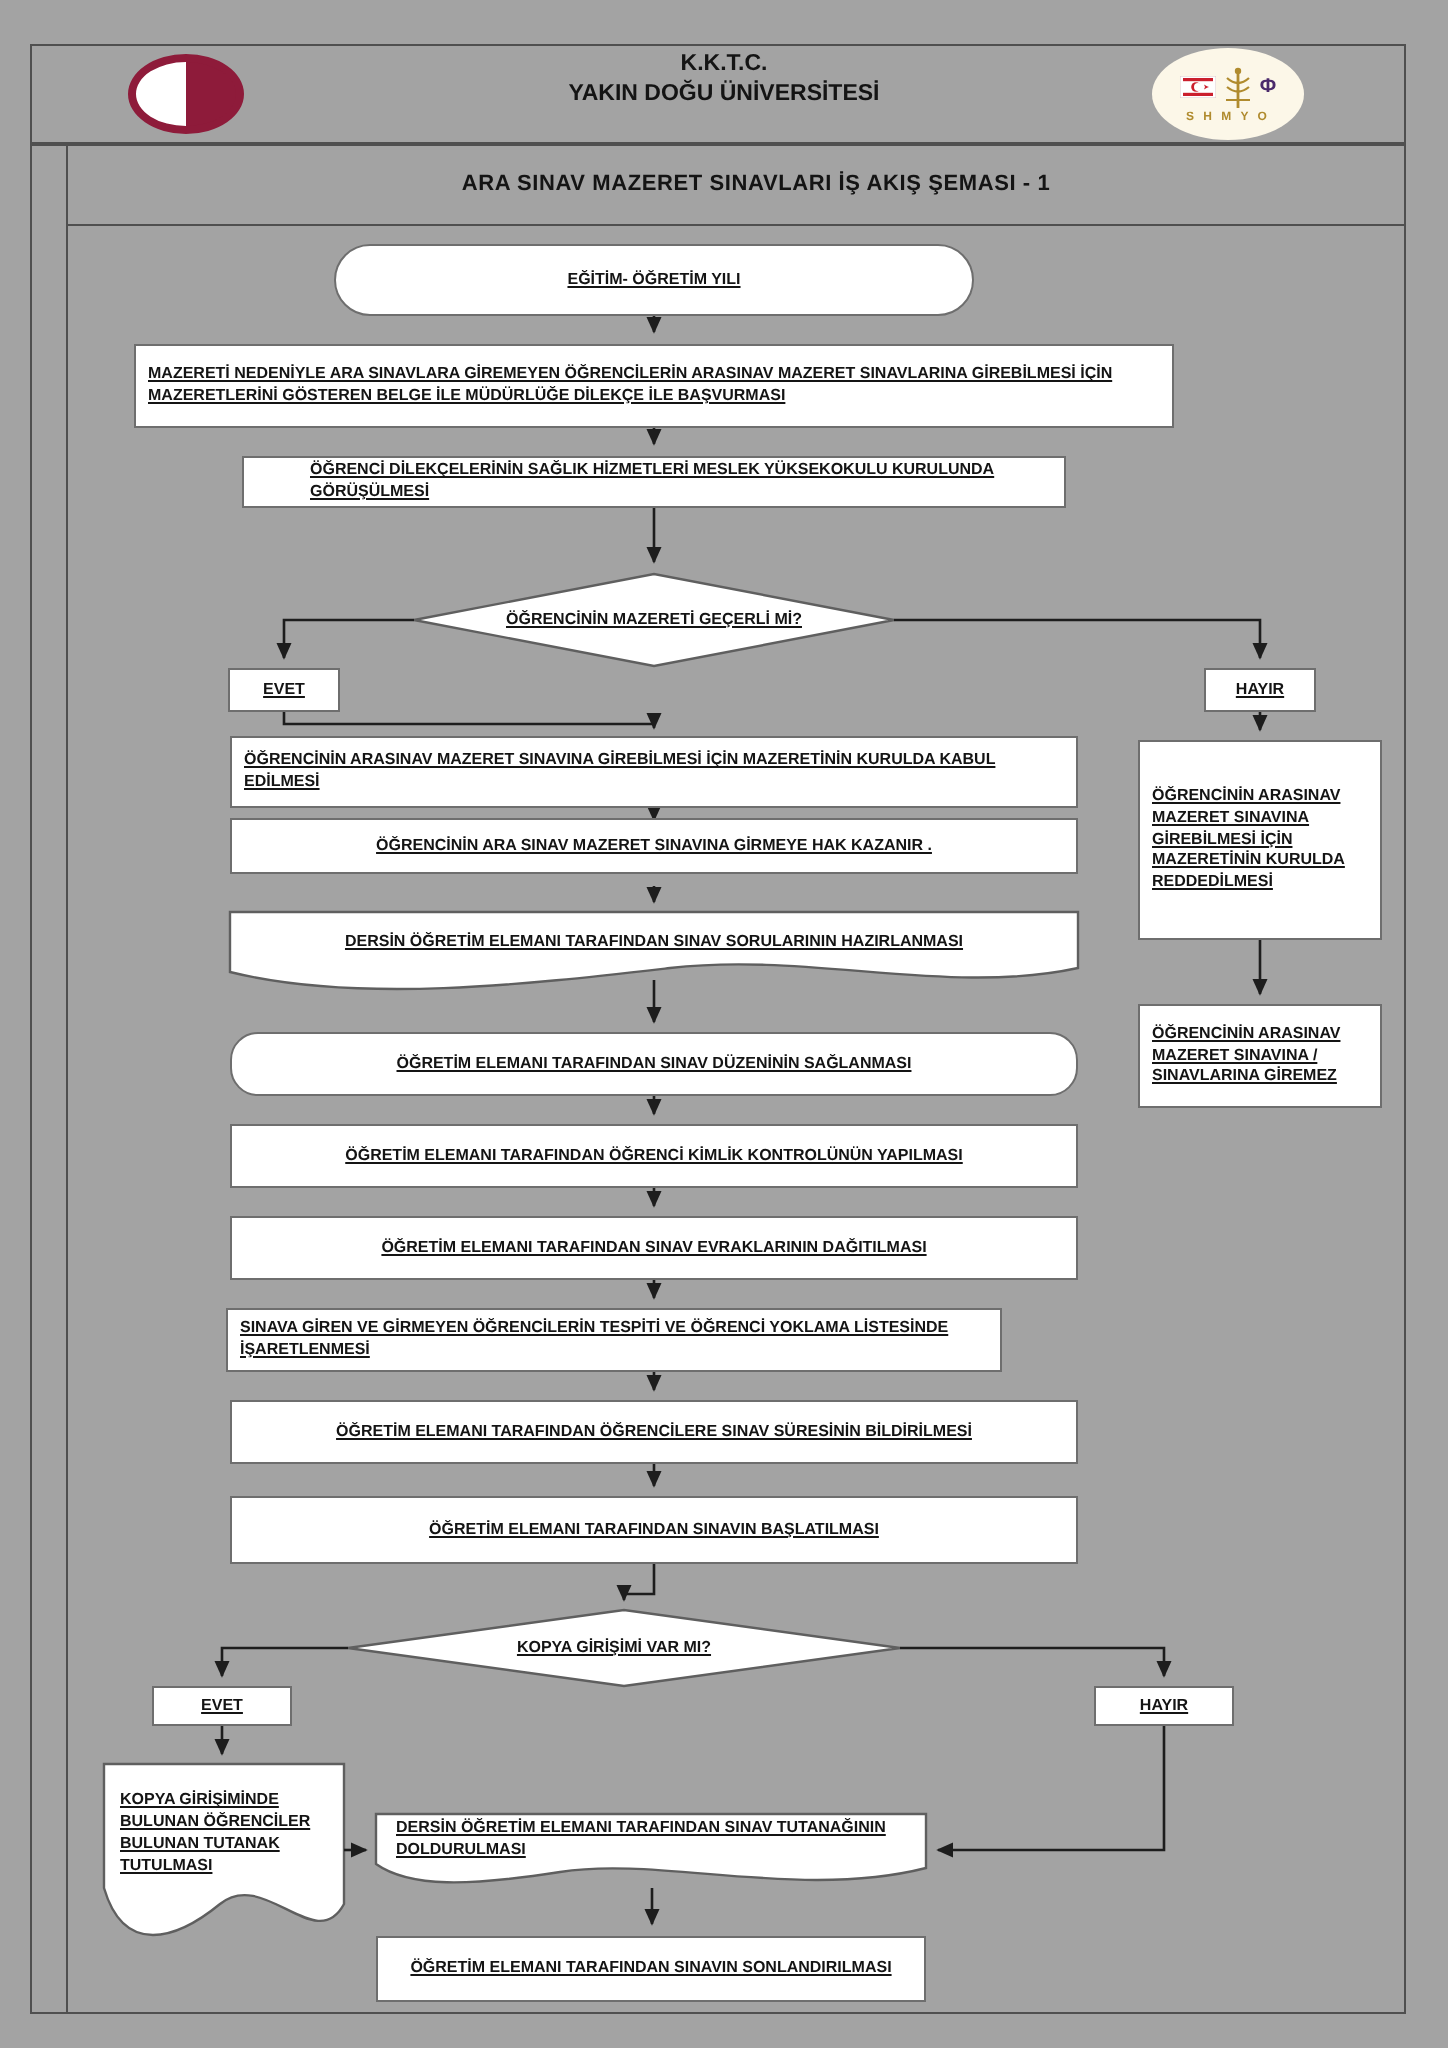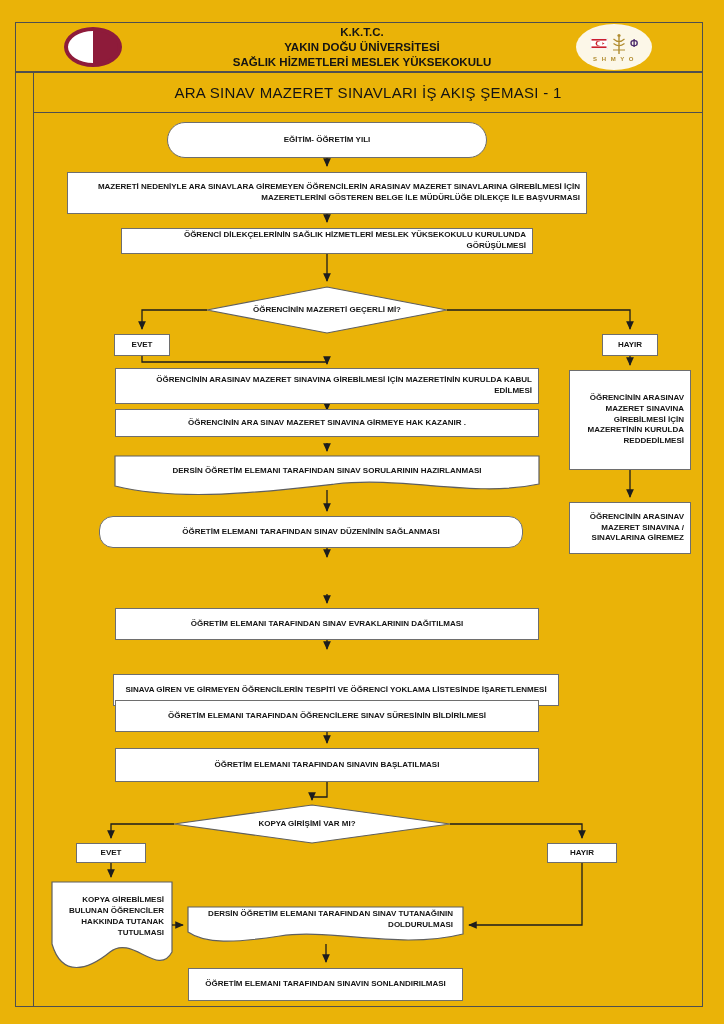--- a/index.html
+++ b/index.html
@@ -1,30 +1,30 @@
 <!DOCTYPE html>
 <html><head>
 <meta charset="utf-8">
 <style>
   html,body{margin:0;padding:0;background:#ffffff;}
-  .page{position:relative;width:724px;height:1024px;background:#eab308;overflow:hidden;
+  .page{position:relative;width:724px;height:1024px;background:#a3a3a3;overflow:hidden;
         font-family:"Liberation Sans",sans-serif;color:#141414;}
   svg.layer{position:absolute;left:0;top:0;z-index:1;}
   .frame{position:absolute;box-sizing:border-box;border:1.5px solid #4f4f4f;background:transparent;z-index:0;}
   .vline{position:absolute;width:0;border-left:1.2px solid #4f4f4f;z-index:0;}
   .hline{position:absolute;height:0;border-top:1.2px solid #4f4f4f;z-index:0;}
   .node{position:absolute;box-sizing:border-box;display:flex;align-items:center;justify-content:center;
-        text-align:right;border:1.1px solid #6e6e6e;background:#ffffff;font-weight:700;font-size:8px;
-        line-height:1.35;padding:1px 6px;z-index:2;}
+        text-align:left;border:1.1px solid #6e6e6e;background:#ffffff;font-weight:700;font-size:8px;
+        line-height:1.35;padding:1px 6px;z-index:2;text-decoration:underline;}
   .plain{border:none;background:transparent;}
   .pill{border-radius:18px;}
   .hdr-text{position:absolute;left:182px;top:25px;width:360px;text-align:center;font-weight:700;
             font-size:11.5px;line-height:1.3;z-index:2;}
-  .title-row{position:absolute;left:33px;top:72px;width:670px;height:40px;display:flex;align-items:center;
-             justify-content:center;font-weight:400;font-size:15px;letter-spacing:.3px;z-index:2;}
+  .title-row{position:absolute;left:43px;top:72px;width:670px;height:40px;display:flex;align-items:center;
+             justify-content:center;font-weight:700;font-size:11px;letter-spacing:.3px;z-index:2;}
   .logo-left{position:absolute;left:64px;top:27px;width:58px;height:40px;border:4.5px solid #8e1b3a;
              border-radius:50%;background:linear-gradient(90deg,#ffffff 50%,#8e1b3a 50%);
              box-sizing:border-box;z-index:2;}
   .logo-right{position:absolute;left:576px;top:24px;width:76px;height:46px;border-radius:50%;
               background:#fcf7e8;display:flex;flex-direction:column;align-items:center;
               justify-content:center;gap:1px;z-index:2;}
   .lr-row{display:flex;align-items:center;gap:4px;}
   .lr-letters{font-size:6px;font-weight:700;color:#b08b2e;letter-spacing:1.5px;}
   .phi{font-size:10px;font-weight:700;color:#4b2a6b;line-height:1;}
 </style>
@@ -35,21 +35,20 @@
 
   <div class="frame" style="left:15px;top:22px;width:688px;height:50px;"></div>
   <div class="frame" style="left:15px;top:72px;width:688px;height:935px;"></div>
   <div class="vline" style="left:33px;top:72px;height:935px;"></div>
   <div class="hline" style="left:33px;top:112px;width:670px;"></div>
 
   <div class="logo-left"></div>
   <div class="hdr-text">
     <div>K.K.T.C.</div>
     <div>YAKIN DOĞU ÜNİVERSİTESİ</div>
-    <div>SAĞLIK HİZMETLERİ MESLEK YÜKSEKOKULU</div>
   </div>
   <div class="logo-right">
     <div class="lr-row">
       <svg width="18" height="11">
         <rect x="0" y="0" width="18" height="11" fill="#ffffff" stroke="#ddc9c9" stroke-width="0.5"></rect>
         <rect x="1.5" y="1" width="15" height="1.6" fill="#cb1f2d"></rect>
         <rect x="1.5" y="8.4" width="15" height="1.6" fill="#cb1f2d"></rect>
         <circle cx="8" cy="5.5" r="2.4" fill="#cb1f2d"></circle>
         <circle cx="9" cy="5.5" r="2" fill="#ffffff"></circle>
         <polygon points="12,4.2 12.5,5.5 12,6.8 13.5,5.9 14.5,5.5 13.5,5.1" fill="#cb1f2d"></polygon>
@@ -119,37 +118,38 @@
 
   <div class="node" style="left:114px;top:334px;width:56px;height:22px;">EVET</div>
   <div class="node" style="left:602px;top:334px;width:56px;height:22px;">HAYIR</div>
 
   <div class="node" style="left:115px;top:368px;width:424px;height:36px;">ÖĞRENCİNİN ARASINAV MAZERET SINAVINA GİREBİLMESİ İÇİN MAZERETİNİN KURULDA KABUL EDİLMESİ</div>
 
   <div class="node" style="left:115px;top:409px;width:424px;height:28px;">ÖĞRENCİNİN ARA SINAV MAZERET SINAVINA GİRMEYE HAK KAZANIR .</div>
 
   <div class="node plain" style="left:125px;top:458px;width:404px;height:26px;">DERSİN ÖĞRETİM ELEMANI TARAFINDAN SINAV SORULARININ HAZIRLANMASI</div>
 
-  <div class="node" style="left:99px;top:516px;width:424px;height:32px;border-radius:14px;">ÖĞRETİM ELEMANI TARAFINDAN SINAV DÜZENİNİN SAĞLANMASI</div>
+  <div class="node" style="left:115px;top:516px;width:424px;height:32px;border-radius:14px;">ÖĞRETİM ELEMANI TARAFINDAN SINAV DÜZENİNİN SAĞLANMASI</div>
 
+  <div class="node" style="left:115px;top:562px;width:424px;height:32px;">ÖĞRETİM ELEMANI TARAFINDAN ÖĞRENCİ KİMLİK KONTROLÜNÜN YAPILMASI</div>
 
   <div class="node" style="left:115px;top:608px;width:424px;height:32px;">ÖĞRETİM ELEMANI TARAFINDAN SINAV EVRAKLARININ DAĞITILMASI</div>
 
-  <div class="node" style="left:113px;top:654px;width:446px;height:32px;margin-top:20px;">SINAVA GİREN VE GİRMEYEN ÖĞRENCİLERİN TESPİTİ VE ÖĞRENCİ YOKLAMA LİSTESİNDE İŞARETLENMESİ</div>
+  <div class="node" style="left:113px;top:654px;width:388px;height:32px;">SINAVA GİREN VE GİRMEYEN ÖĞRENCİLERİN TESPİTİ VE ÖĞRENCİ YOKLAMA LİSTESİNDE İŞARETLENMESİ</div>
 
   <div class="node" style="left:115px;top:748px;width:424px;height:34px;">ÖĞRETİM ELEMANI TARAFINDAN SINAVIN BAŞLATILMASI</div>
 
   <div class="node" style="left:115px;top:700px;width:424px;height:32px;">ÖĞRETİM ELEMANI TARAFINDAN ÖĞRENCİLERE SINAV SÜRESİNİN BİLDİRİLMESİ</div>
 
   <div class="node plain" style="left:187px;top:807px;width:240px;height:34px;">KOPYA GİRİŞİMİ VAR MI?</div>
 
   <div class="node" style="left:76px;top:843px;width:70px;height:20px;">EVET</div>
   <div class="node" style="left:547px;top:843px;width:70px;height:20px;">HAYIR</div>
 
-  <div class="node plain" style="left:54px;top:888px;width:116px;height:58px;">KOPYA GİREBİLMESİ BULUNAN ÖĞRENCİLER HAKKINDA TUTANAK TUTULMASI</div>
+  <div class="node plain" style="left:54px;top:888px;width:116px;height:58px;">KOPYA GİRİŞİMİNDE BULUNAN ÖĞRENCİLER BULUNAN TUTANAK TUTULMASI</div>
 
   <div class="node plain" style="left:192px;top:908px;width:267px;height:24px;">DERSİN ÖĞRETİM ELEMANI TARAFINDAN SINAV TUTANAĞININ DOLDURULMASI</div>
 
   <div class="node" style="left:188px;top:968px;width:275px;height:33px;">ÖĞRETİM ELEMANI TARAFINDAN SINAVIN SONLANDIRILMASI</div>
 
   <div class="node" style="left:569px;top:370px;width:122px;height:100px;">ÖĞRENCİNİN ARASINAV MAZERET SINAVINA GİREBİLMESİ İÇİN MAZERETİNİN KURULDA REDDEDİLMESİ</div>
 
   <div class="node" style="left:569px;top:502px;width:122px;height:52px;">ÖĞRENCİNİN ARASINAV MAZERET SINAVINA / SINAVLARINA GİREMEZ</div>
 
 </div>

